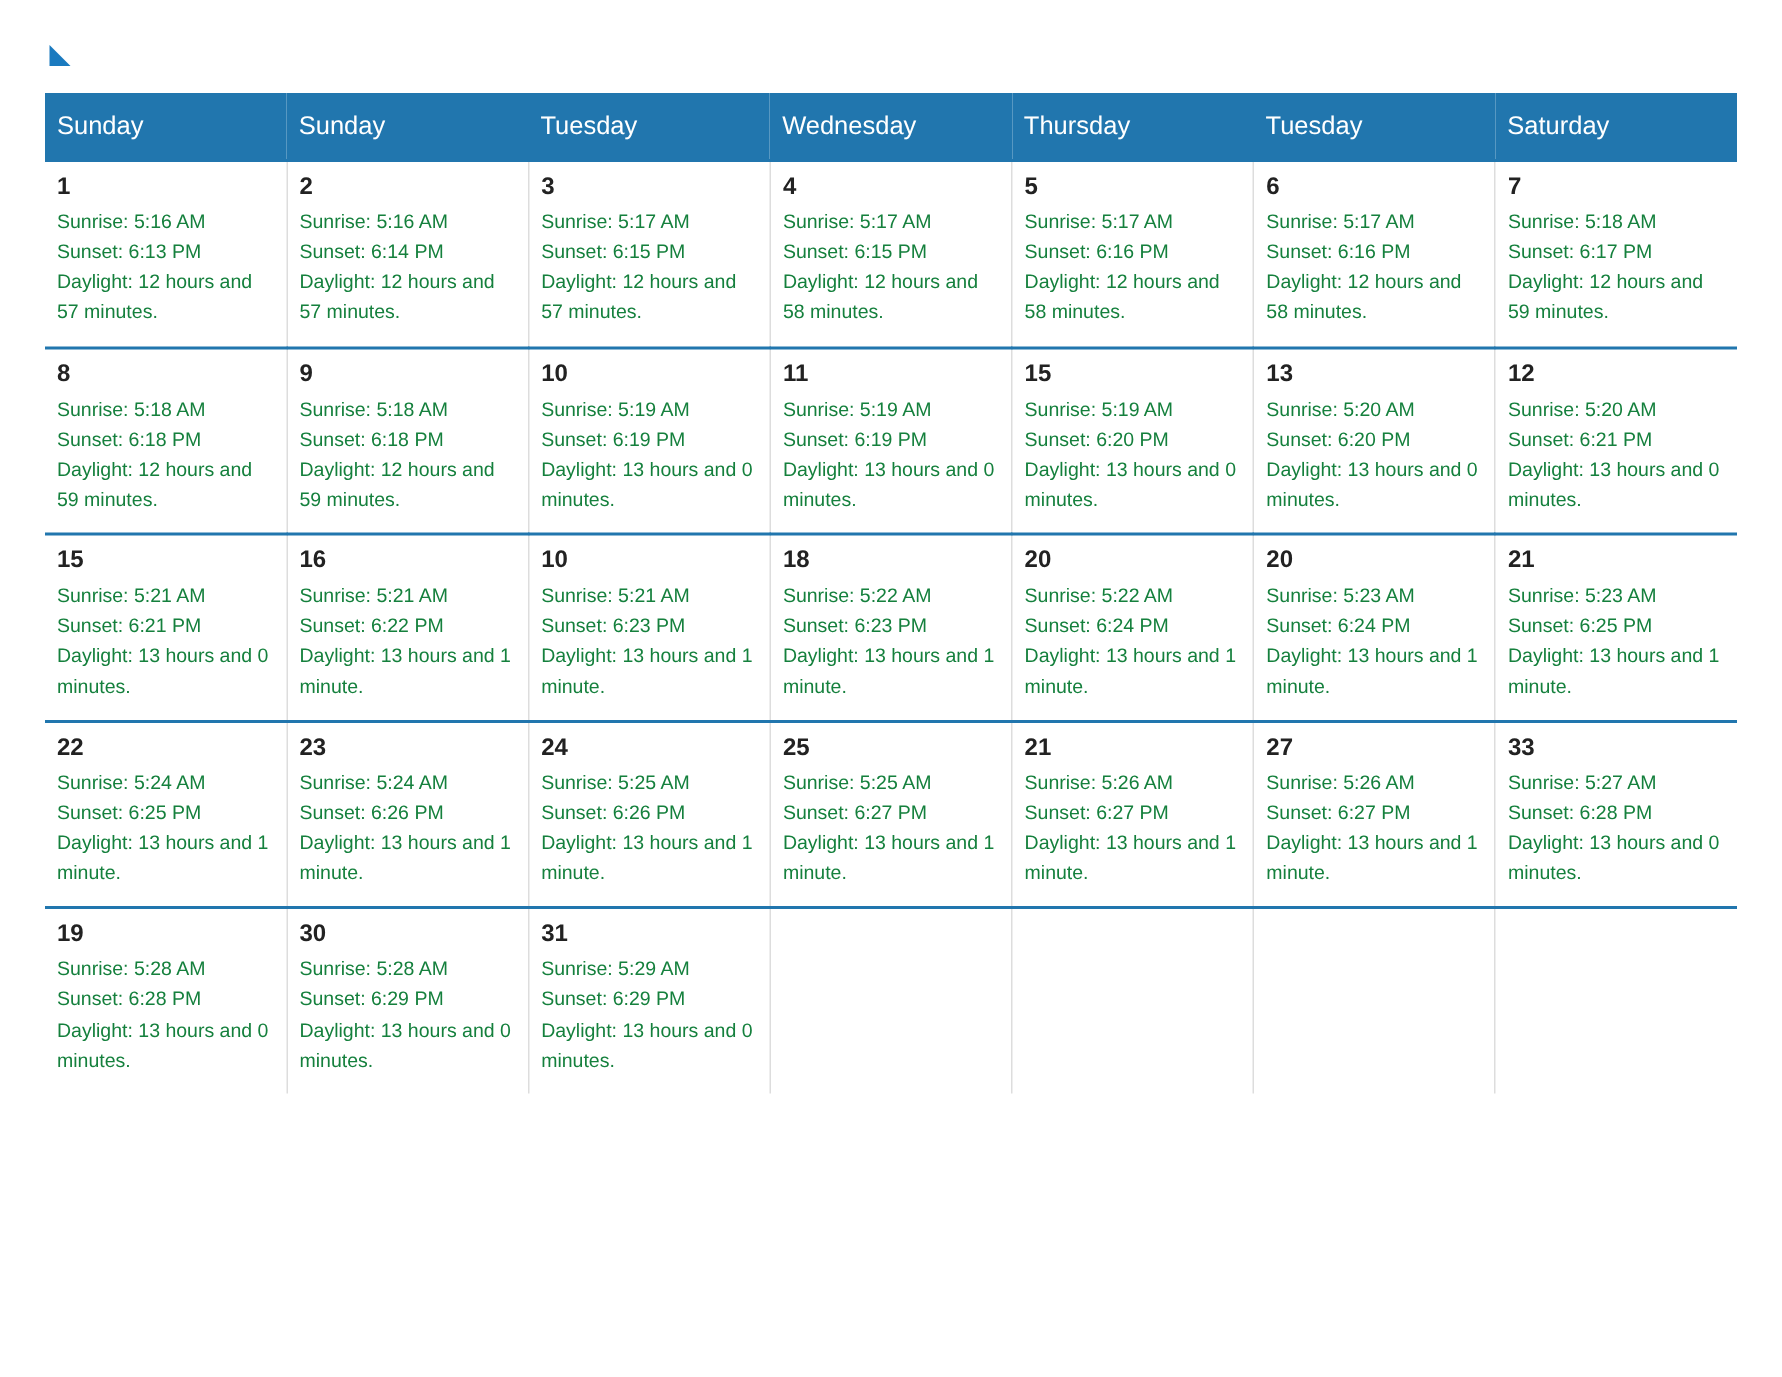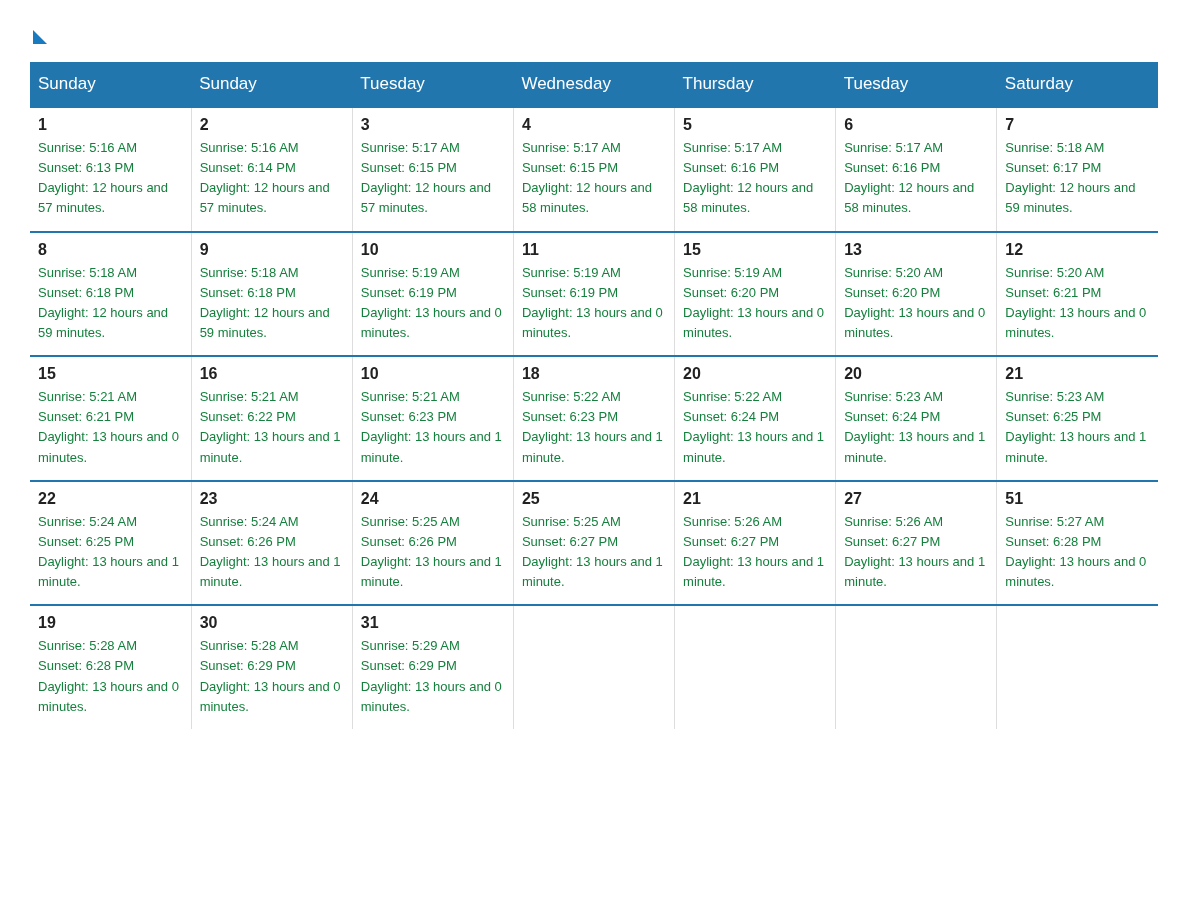--- a/index.html
+++ b/index.html
@@ -360,21 +360,21 @@
       </td>
         <td>
         <span class="day-number">27</span>
         <div class="day-info">
           Sunrise: 5:26 AM<br>
           Sunset: 6:27 PM<br>
           Daylight: 13 hours and 1 minute.
         </div>
       </td>
         <td>
-        <span class="day-number">51</span>
+        <span class="day-number">33</span>
         <div class="day-info">
           Sunrise: 5:27 AM<br>
           Sunset: 6:28 PM<br>
           Daylight: 13 hours and 0 minutes.
         </div>
       </td>
       </tr>
       <tr>
         <td>
         <span class="day-number">19</span>

